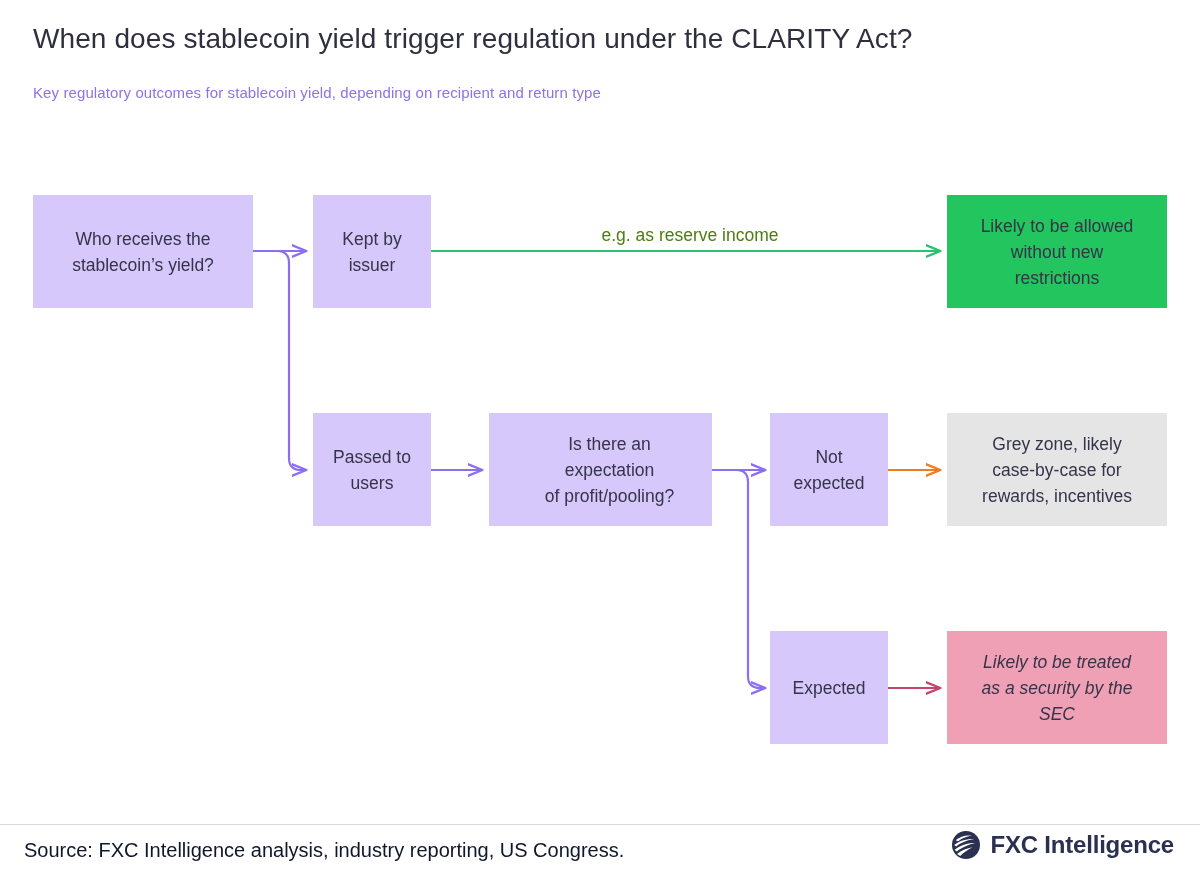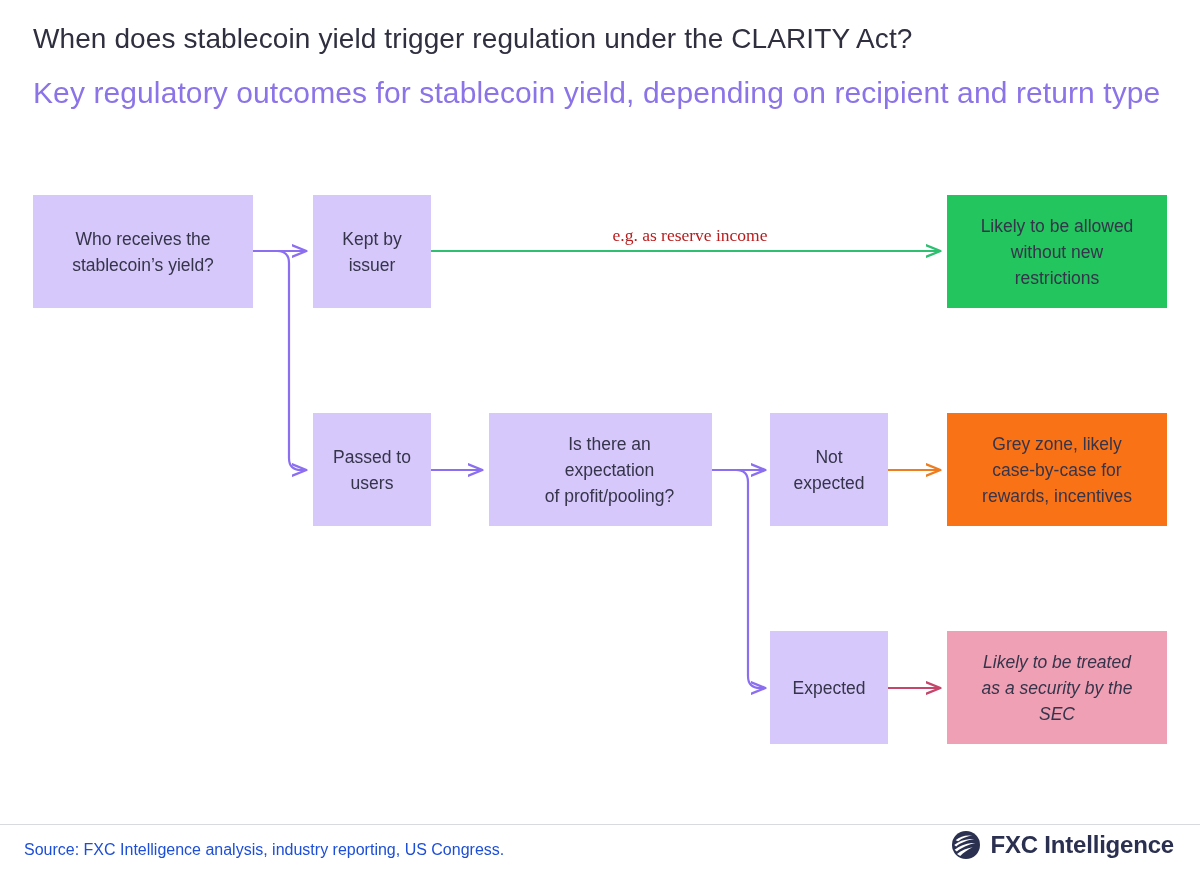--- a/index.html
+++ b/index.html
@@ -32,21 +32,21 @@
     line-height: 34px;
     font-weight: 400;
     color: #2f2f3f;
     letter-spacing: 0.1px;
   }
   .subtitle {
     position: absolute;
     left: 33px;
     top: 78px;
     width: 1140px;
-    font-size: 30px;
+    font-size: 15px;
     line-height: 30px;
     font-weight: 400;
     color: #8B73E8;
     letter-spacing: 0.1px;
   }
 
   
   .node {
     position: absolute;
     box-sizing: border-box;
@@ -57,32 +57,31 @@
     font-size: 17.5px;
     line-height: 26px;
     color: #35344a;
     padding: 4px 8px;
     white-space: pre-line;
   }
   .node.decision, .node.branch {
     background: #D6C8FB;
   }
   .node.outcome-green { background: #22c55e; }
-  .node.outcome-orange{ background: #f97316; }
+  .node.outcome-orange{ background: #e5e5e5; }
   .node.outcome-pink  { background: #F0A0B4; font-style: italic; }
 
   
   .edge-label {
     position: absolute;
     font-size: 17.5px;
     line-height: 22px;
-    color: #b91c1c;
+    color: #4d7c0f;
     text-align: center;
     white-space: nowrap;
-    font-family: Liberation Serif, serif;
   }
 
   
   #connectors {
     position: absolute;
     left: 0;
     top: 0;
     width: 1200px;
     height: 875px;
     pointer-events: none;
@@ -94,23 +93,23 @@
     left: 0;
     top: 824px;
     width: 1200px;
     height: 1px;
     background: #d9d9e0;
   }
   .source {
     position: absolute;
     left: 24px;
     top: 841px;
-    font-size: 16px;
+    font-size: 20px;
     line-height: 18px;
-    color: #1d4ed8;
+    color: #0f172a;
   }
   .logo {
     position: absolute;
     right: 26px;
     top: 830px;
     display: flex;
     align-items: center;
     gap: 9px;
   }
   .logo-mark { display: block; }

